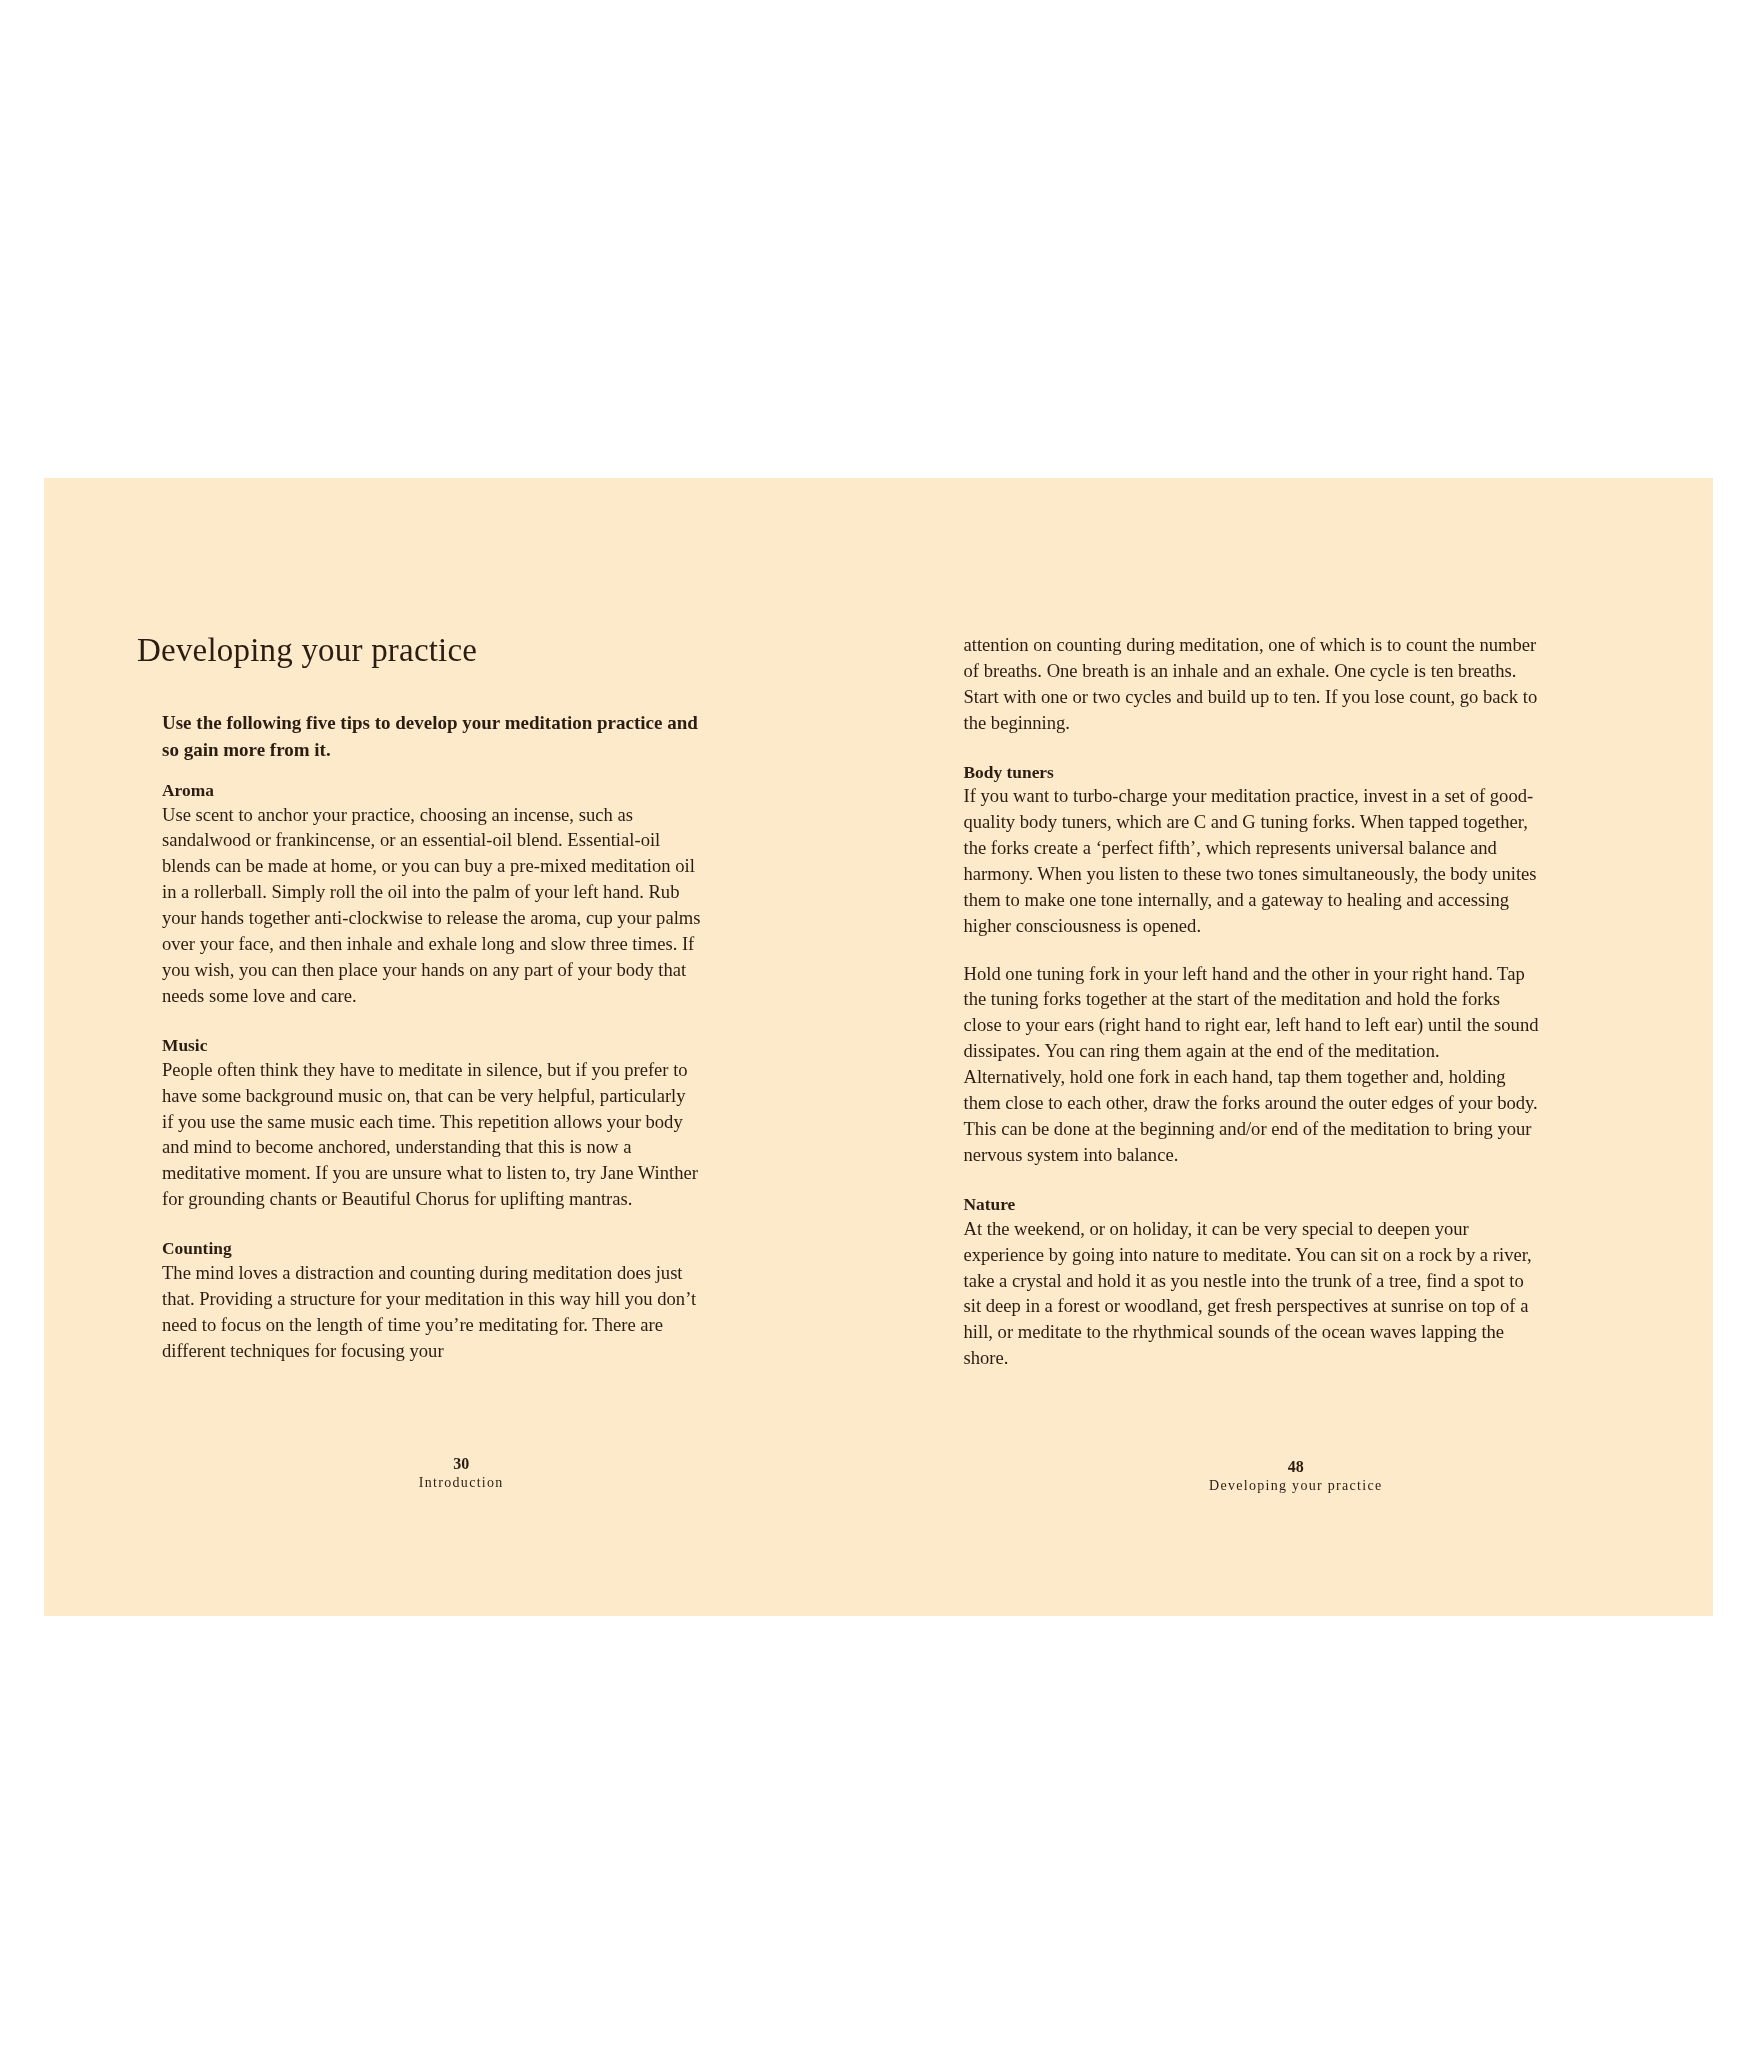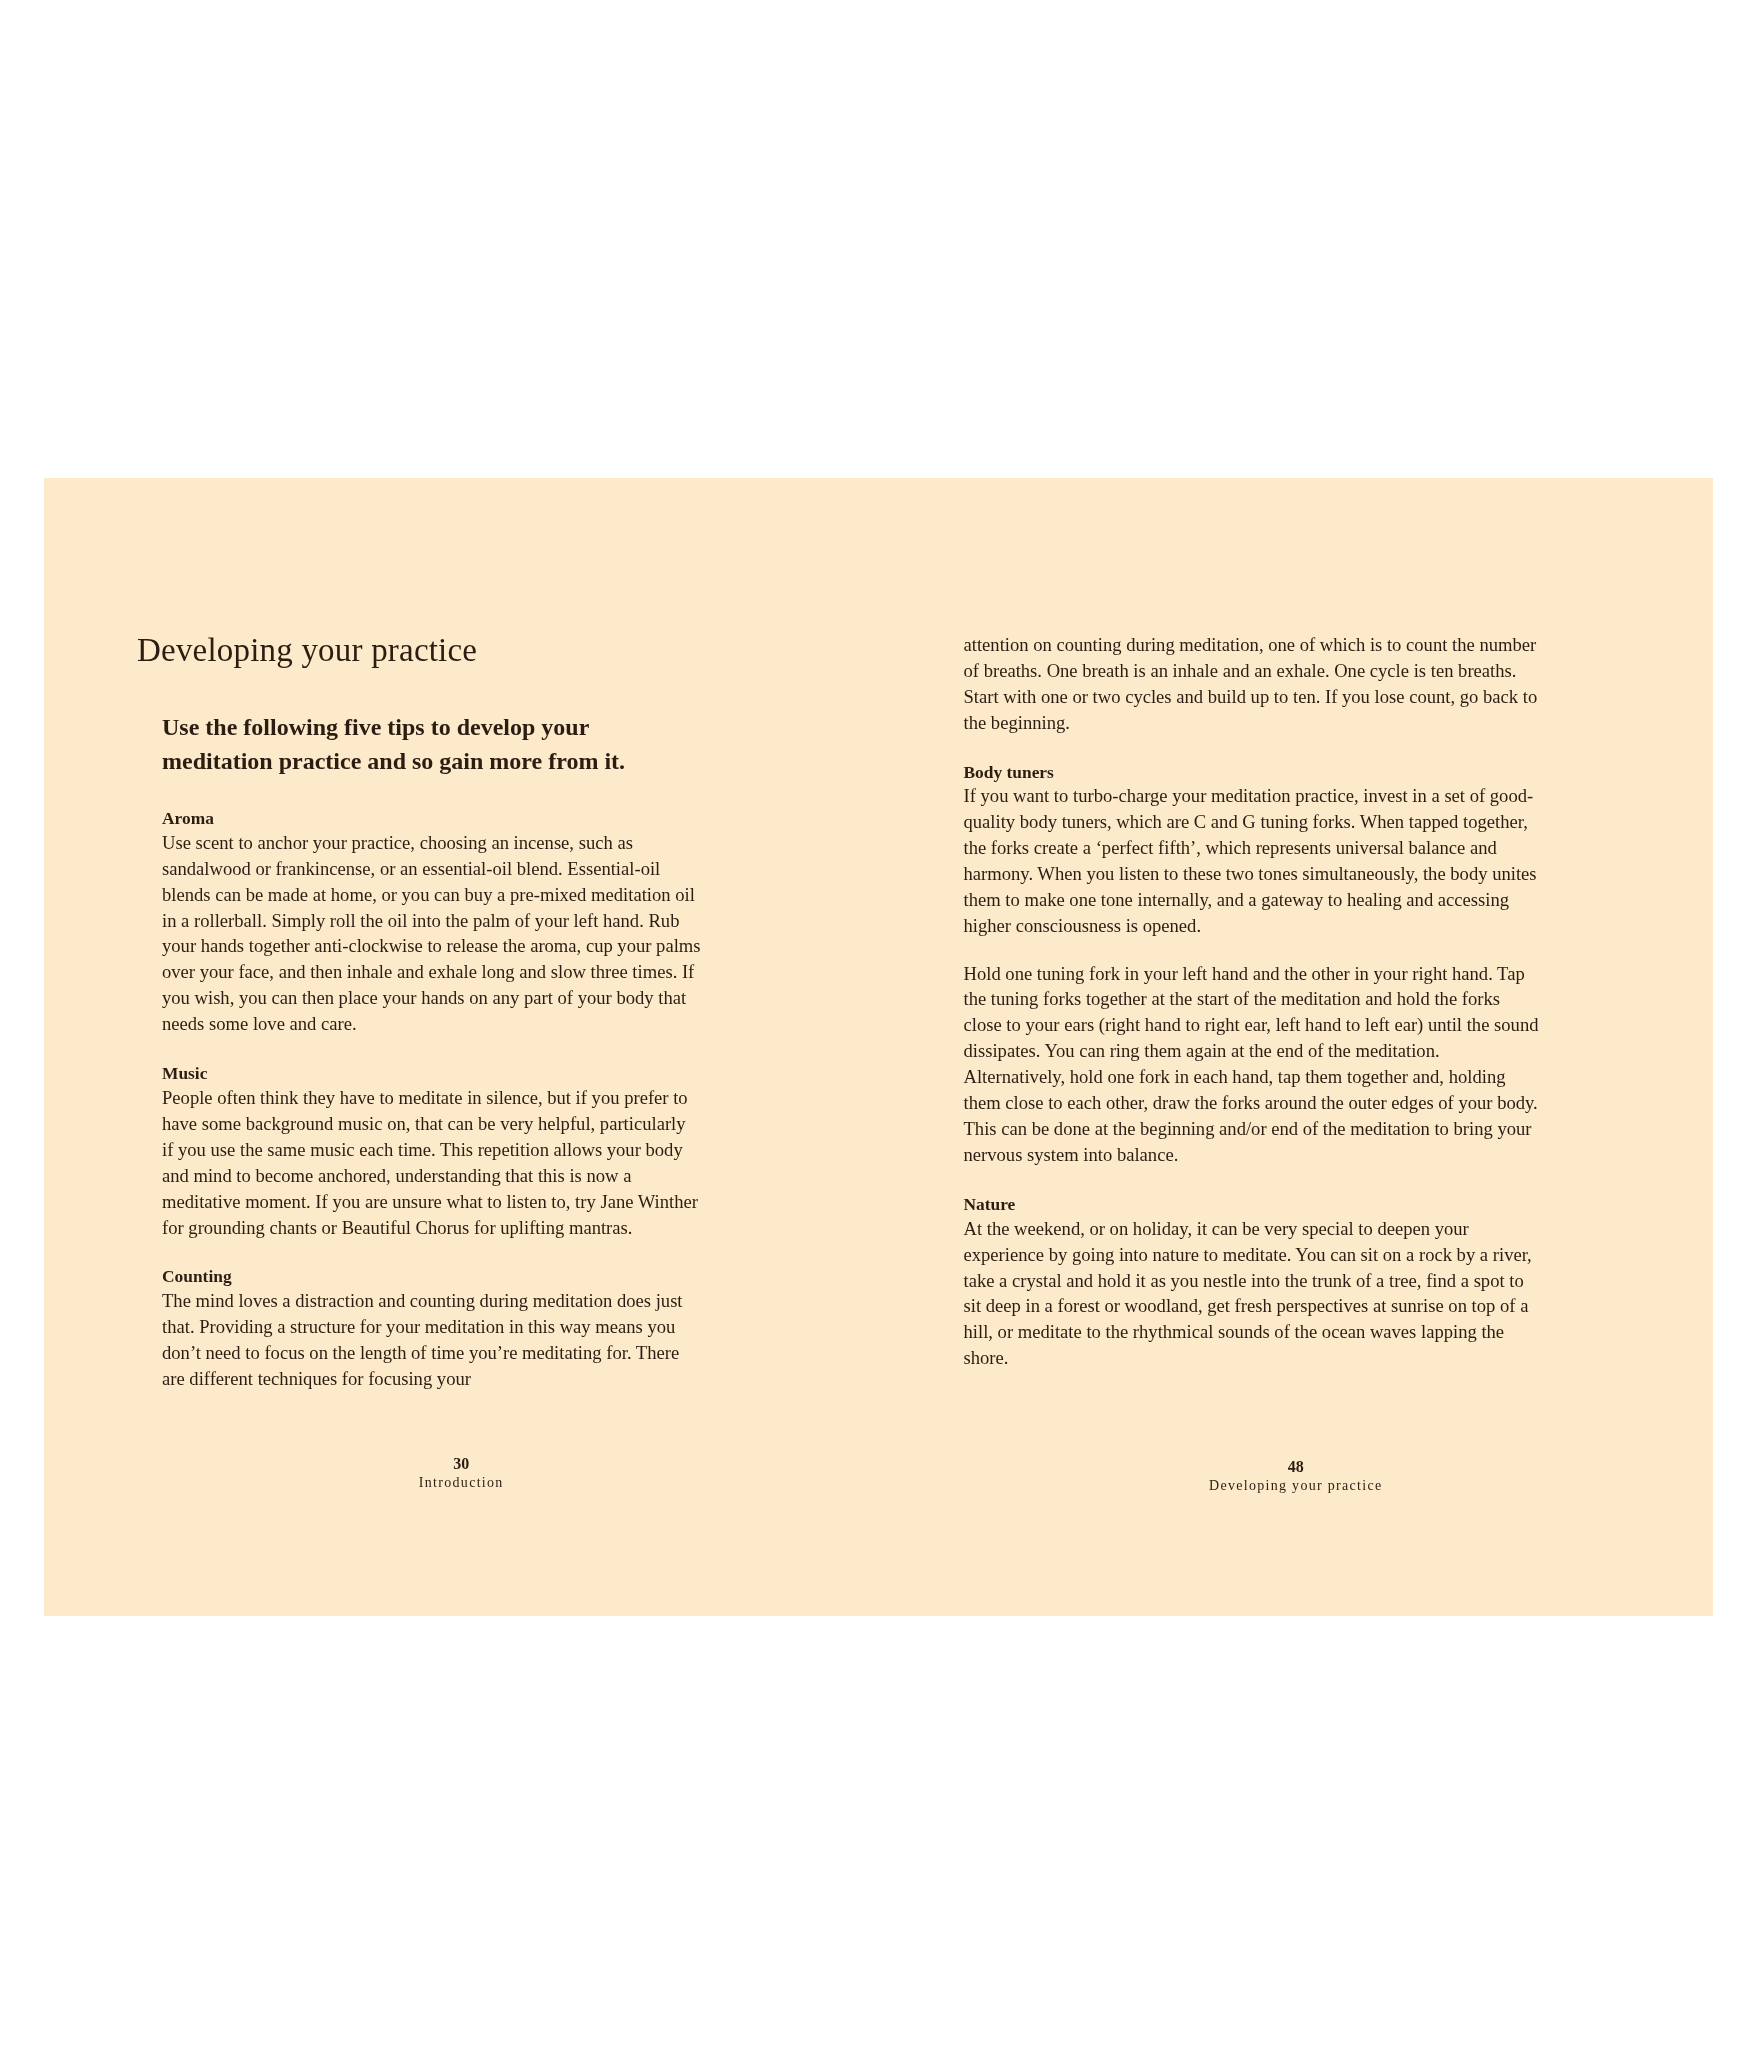--- a/index.html
+++ b/index.html
@@ -67,23 +67,23 @@
     width: 539px;
     margin-left: 25px;
   }
   .page-right .body-block {
     width: 579px;
     margin-left: 0;
   }
 
   .lede {
     font-weight: 700;
-    font-size: 24px;
+    font-size: 19px;
     line-height: 1.42;
-    margin: 0 0 29px 0;
+    margin: 0 0 15px 0;
   }
 
   .sec-head {
     font-weight: 700;
     font-size: 17.4px;
     line-height: 1.3;
     margin: 0;
   }
 
   .para {
@@ -133,21 +133,21 @@
         <div class="body-block">
           <p class="lede">Use the following five tips to develop your meditation practice and so gain more from it.</p>
 
           <h2 class="sec-head">Aroma</h2>
           <p class="para">Use scent to anchor your practice, choosing an incense, such as sandalwood or frankincense, or an essential-oil blend. Essential-oil blends can be made at home, or you can buy a pre-mixed meditation oil in a rollerball. Simply roll the oil into the palm of your left hand. Rub your hands together anti-clockwise to release the aroma, cup your palms over your face, and then inhale and exhale long and slow three times. If you wish, you can then place your hands on any part of your body that needs some love and care.</p>
 
           <h2 class="sec-head">Music</h2>
           <p class="para">People often think they have to meditate in silence, but if you prefer to have some background music on, that can be very helpful, particularly if you use the same music each time. This repetition allows your body and mind to become anchored, understanding that this is now a meditative moment. If you are unsure what to listen to, try Jane Winther for grounding chants or Beautiful Chorus for uplifting mantras.</p>
 
           <h2 class="sec-head">Counting</h2>
-          <p class="para">The mind loves a distraction and counting during meditation does just that. Providing a structure for your meditation in this way means you don’t need to focus on the length of time you’re meditating for. There are different techniques for focusing your</p>
+          <p class="para">The mind loves a distraction and counting during meditation does just that. Providing a structure for your meditation in this way hill you don’t need to focus on the length of time you’re meditating for. There are different techniques for focusing your</p>
         </div>
       </div>
 
       <div class="folio folio-left">
         <span class="folio-num">30</span>
         <span class="folio-label">Introduction</span>
       </div>
     </div>
 
     <div class="page page-right">

